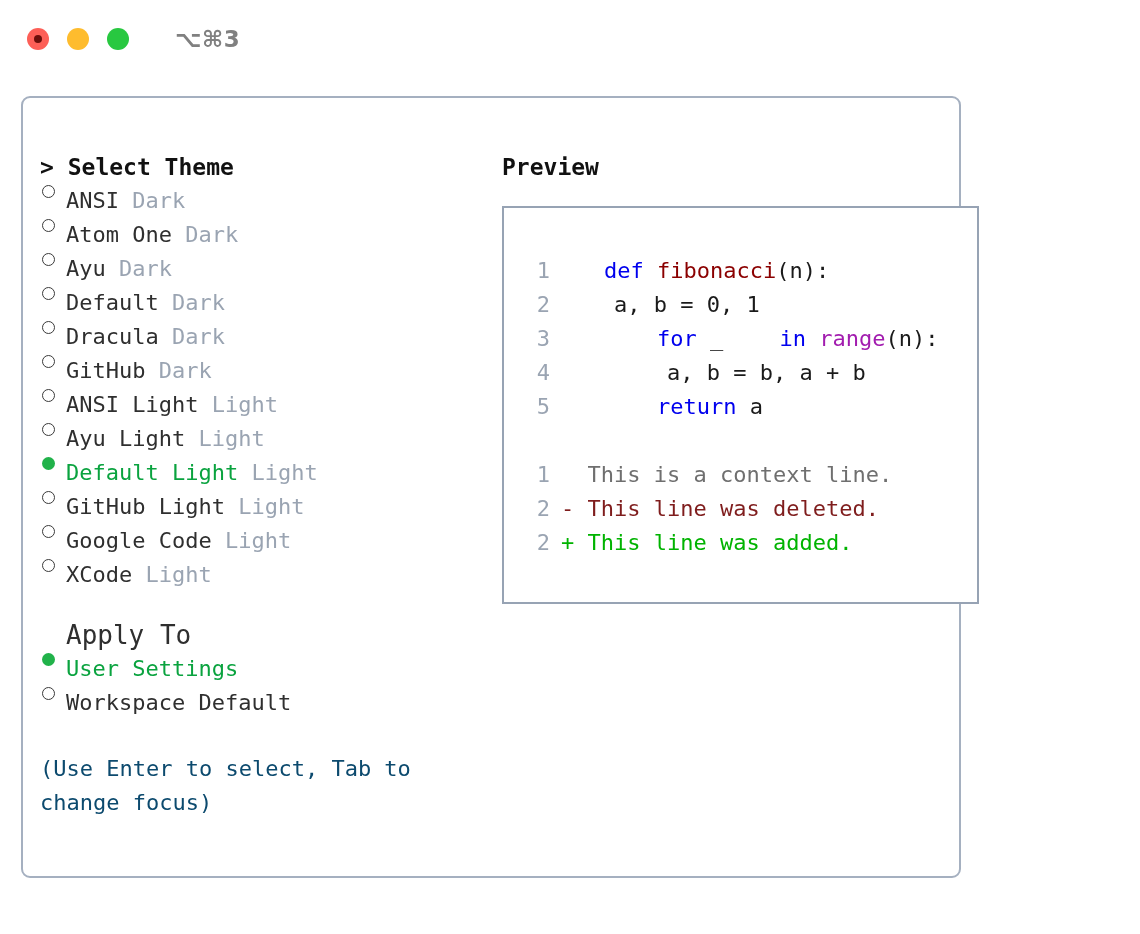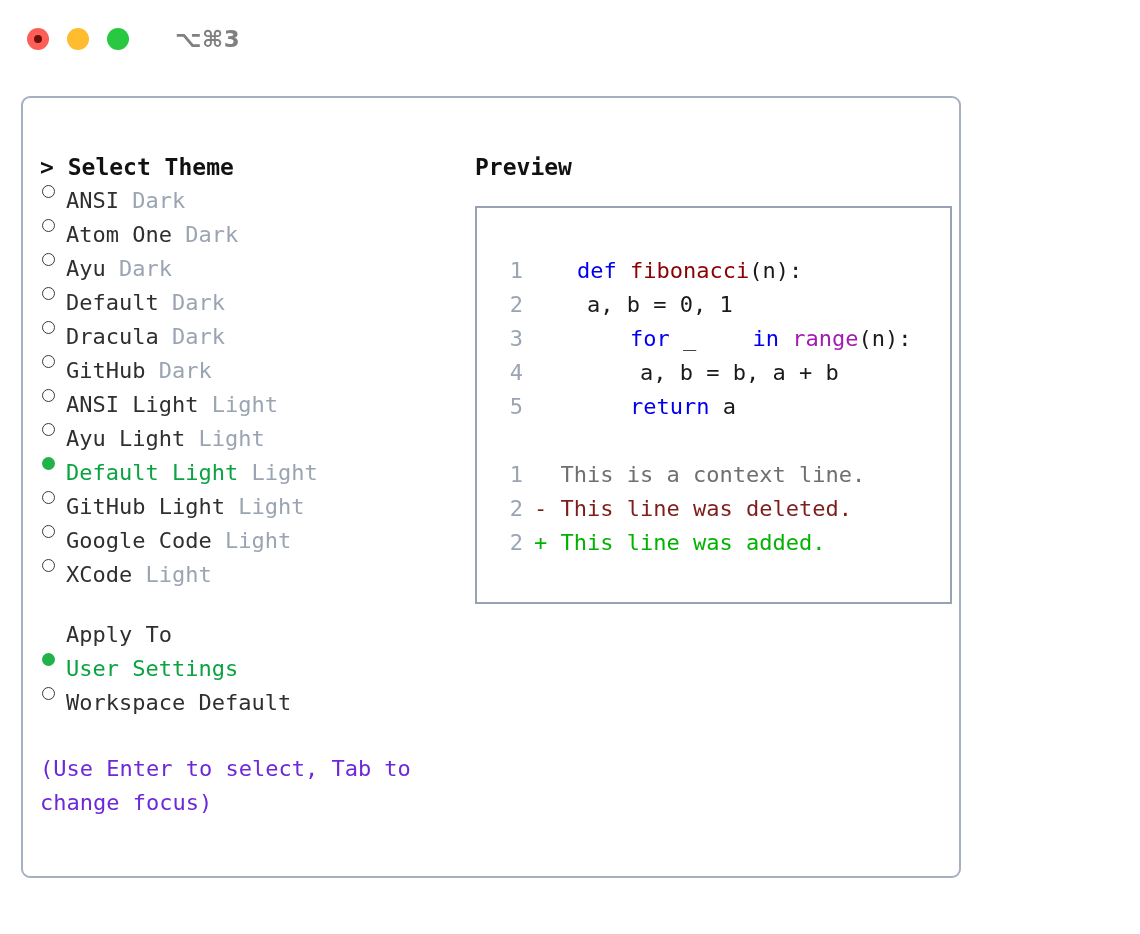--- a/index.html
+++ b/index.html
@@ -138,40 +138,40 @@
     color: #2f2f2f;
   }
   .tag {
     color: #9aa4b2;
   }
   .row.selected .label { color: #0aa33f; }
   .row.selected .tag   { color: #9aa4b2; }
 
   .apply-block { margin-top: 26px; }
   .apply-title {
-    font-size: 22px;
+    font-size: 26px;
     color: #2f2f2f;
     line-height: 34px;
     padding-left: 26px;
     white-space: pre;
   }
 
   .hint {
     margin-top: 32px;
     font-size: 22px;
     line-height: 34px;
-    color: #6d28d9;
+    color: #0c4a6e;
     width: 400px;
     white-space: normal;
   }
 
   
   .right-col {
     position: absolute;
-    left: 452px;
+    left: 479px;
     top: 52px;
     width: 500px;
   }
   .preview-title {
     font-size: 23px;
     font-weight: 700;
     color: #111111;
     line-height: 34px;
   }
   .preview-box {

